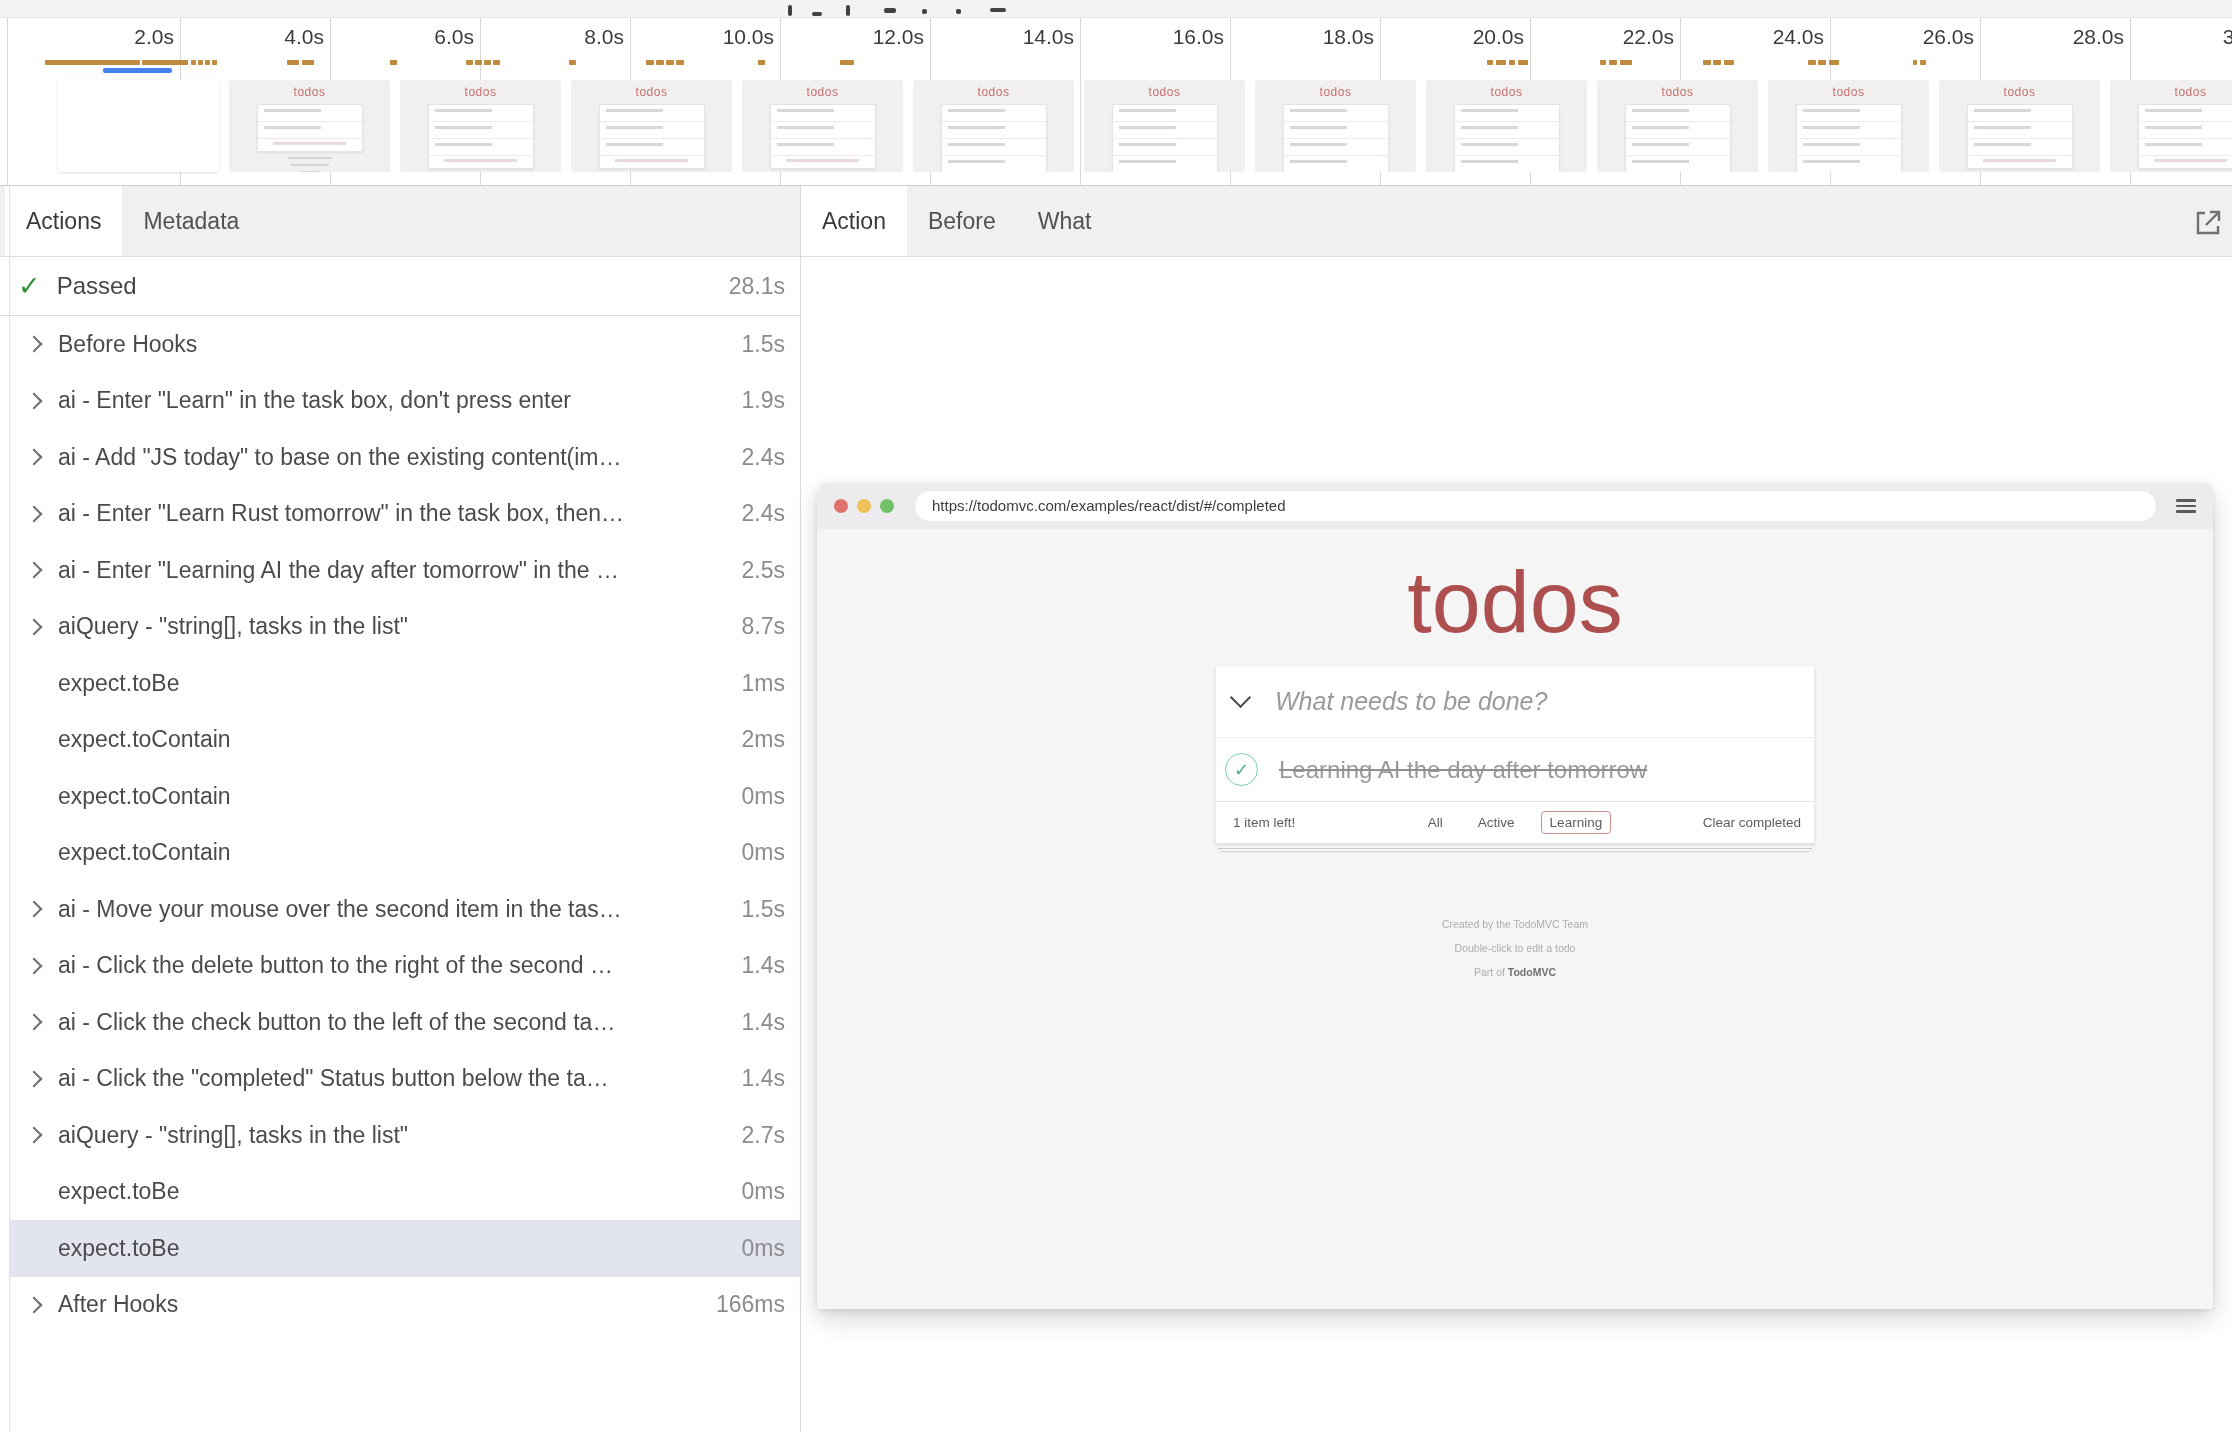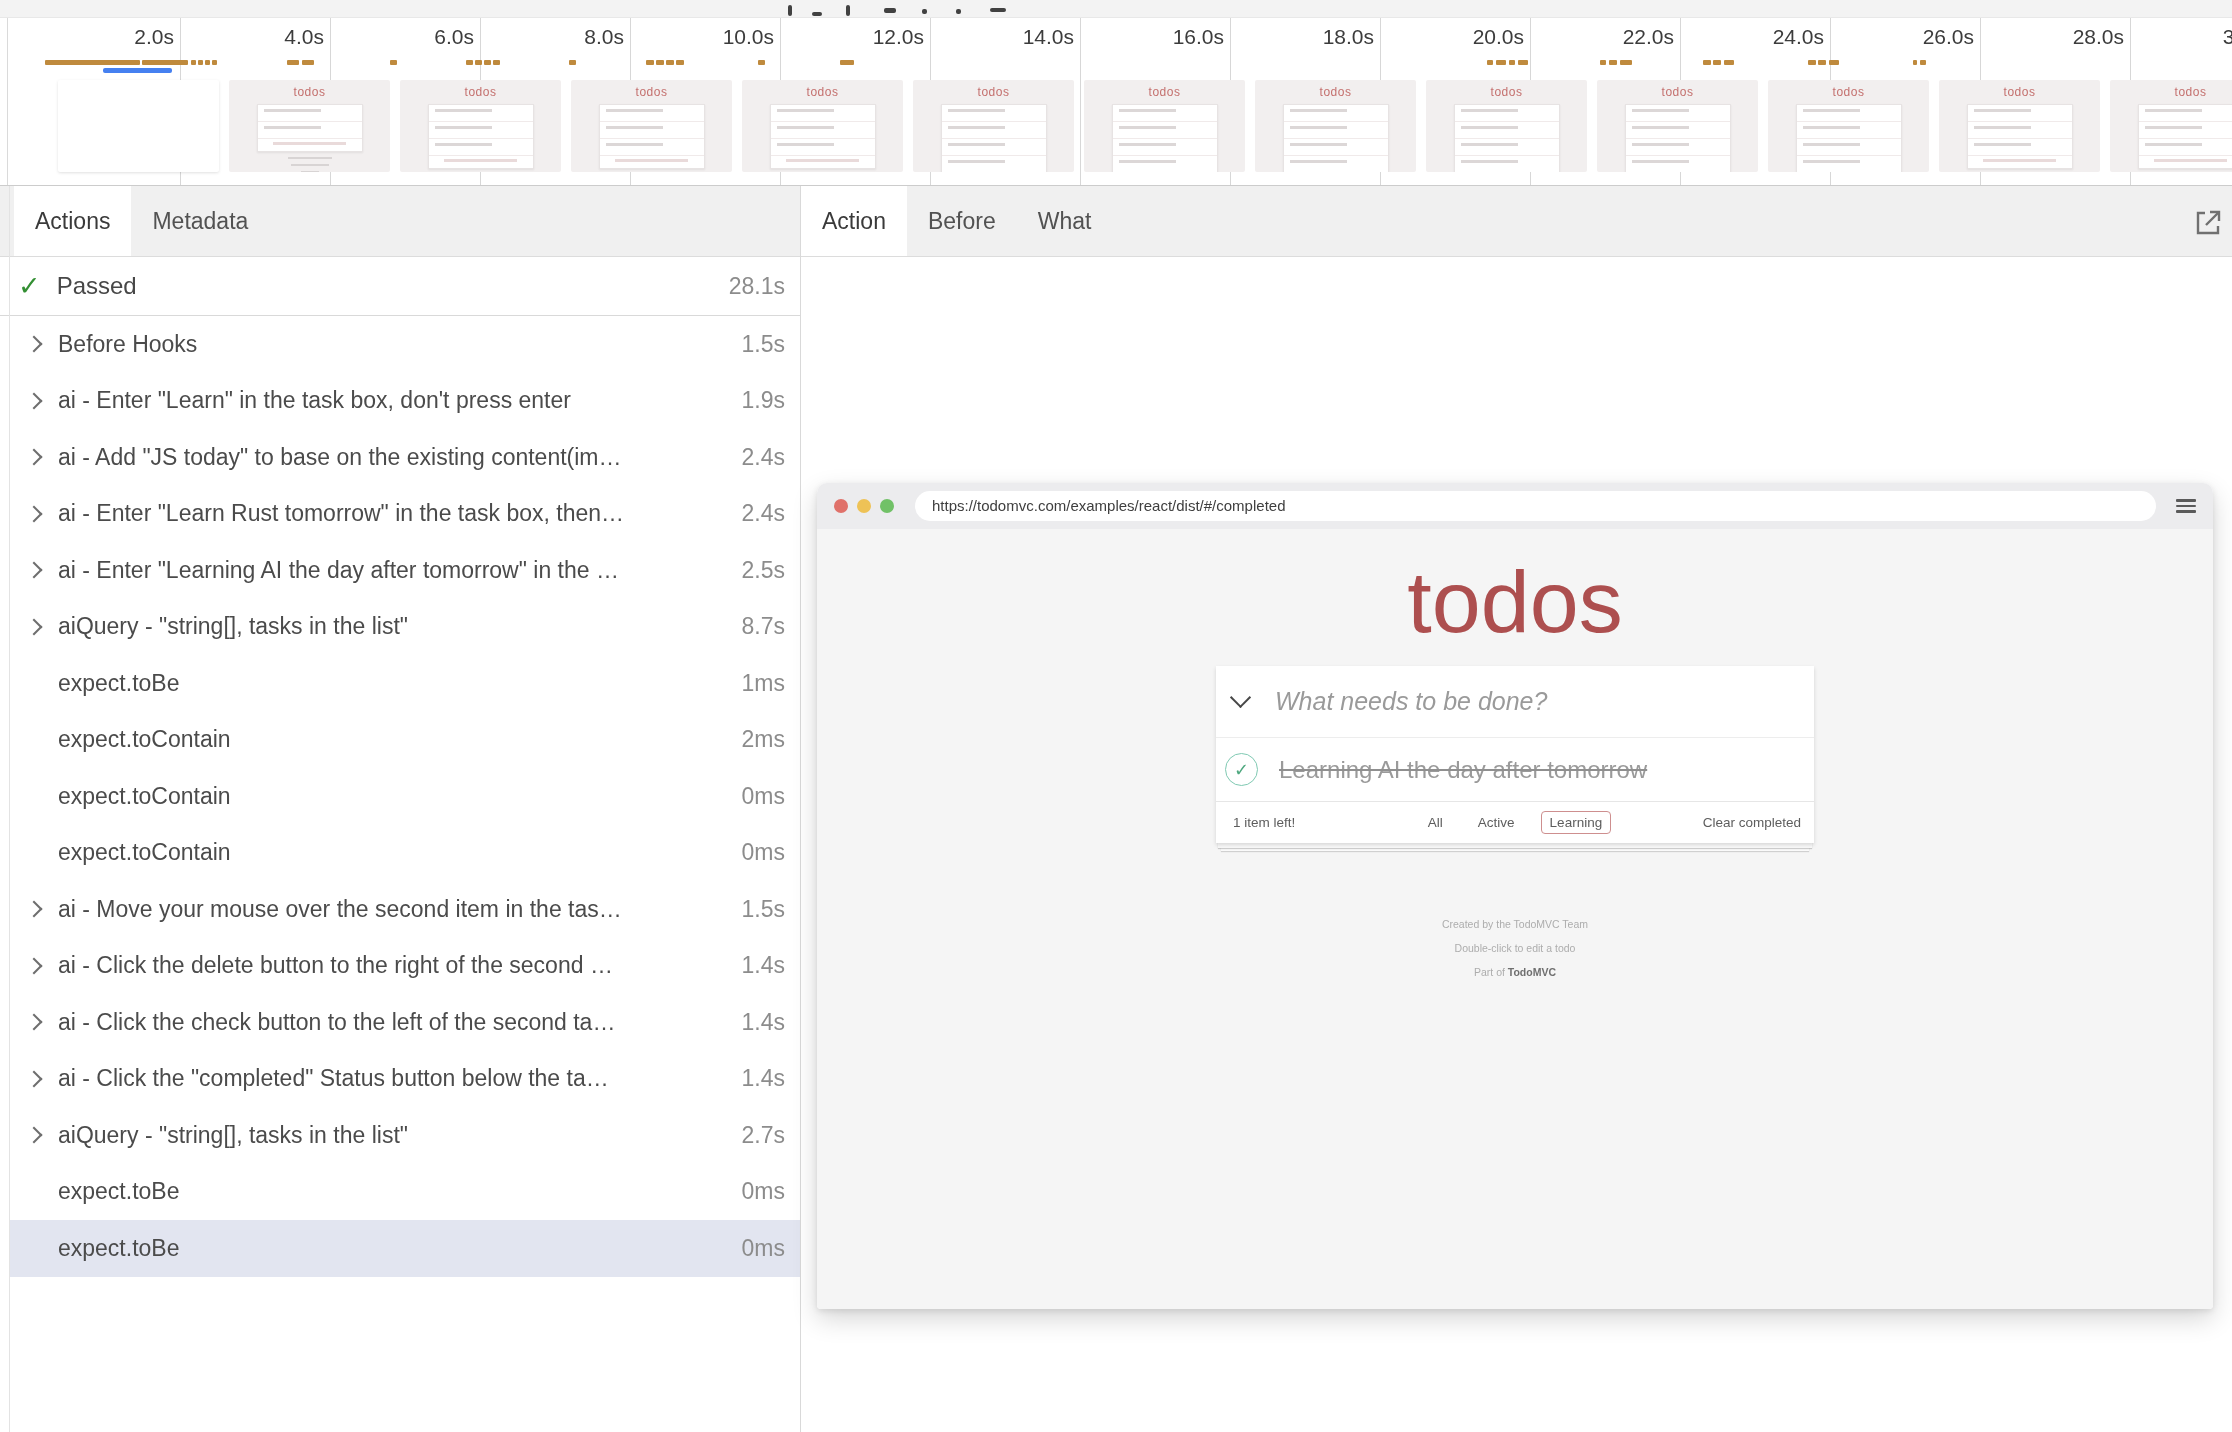--- a/index.html
+++ b/index.html
@@ -372,21 +372,21 @@
           <div class="ft">
             <i></i>
           </div>
         </div>
       </div>
     </div>
 
   <div class="hdivider"></div>
   <div class="vdivider"></div>
 
-  <div class="tabbar" style="left:0;width:800px;padding-left:14px;">
+  <div class="tabbar" style="left:0;width:800px;padding-left:5px;">
     <div class="tab sel">Actions</div>
     <div class="tab">Metadata</div>
   </div>
 
   <div class="passedrow">
     <span class="passcheck">✓</span>
     <span class="passlbl">Passed</span>
     <span class="passdur">28.1s</span>
   </div>
 
@@ -468,20 +468,25 @@
       </div>
       <div class="row">
         <div class="chev hid"></div>
         <div class="rowlbl">expect.toBe</div>
         <div class="rowdur">0ms</div>
       </div>
       <div class="row sel">
         <div class="chev hid"></div>
         <div class="rowlbl">expect.toBe</div>
         <div class="rowdur">0ms</div>
+      </div>
+      <div class="row">
+        <div class="chev"></div>
+        <div class="rowlbl">After Hooks</div>
+        <div class="rowdur">166ms</div>
       </div>
     </div>
   <div class="gutterline"></div>
 
   <div class="tabbar" style="left:801px;width:1431px;">
     <div class="tab sel">Action</div>
     <div class="tab">Before</div>
     <div class="tab">What</div>
   </div>
   <svg class="extlink" viewBox="0 0 30 30" fill="none" stroke="#707070" stroke-width="2.4">

